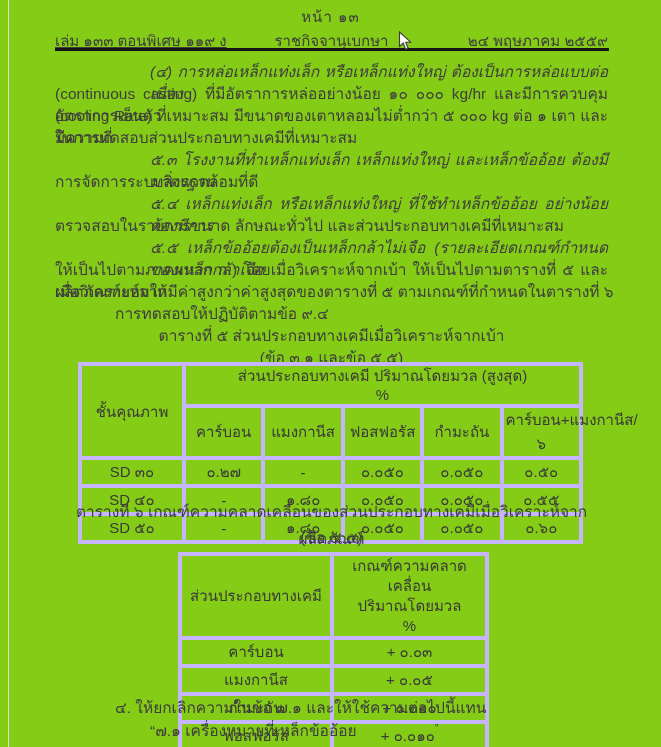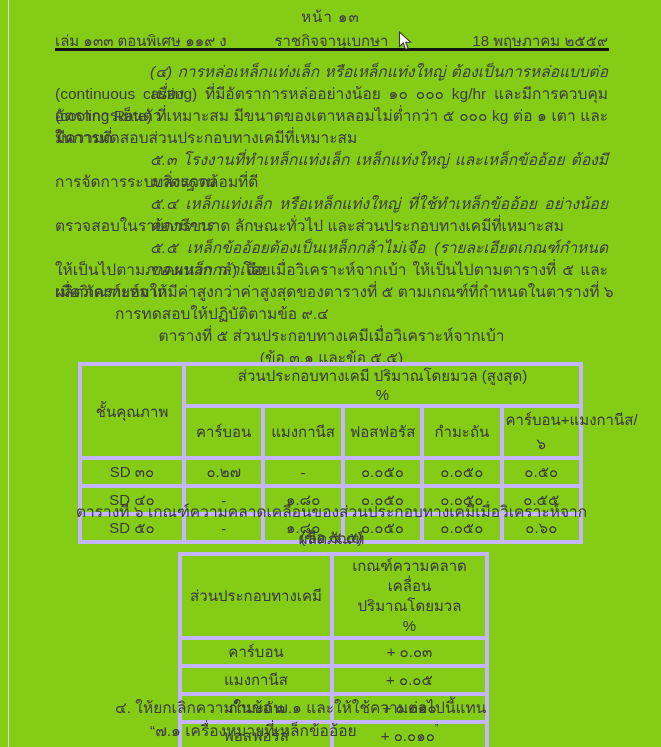--- a/index.html
+++ b/index.html
@@ -7,21 +7,21 @@
   .page {
     position:relative; width:661px; height:747px; background:#84cc16;
     font-family:"Liberation Sans","DejaVu Sans",sans-serif;
     color:#3e3e3e; overflow:hidden;
   }
   .scan-edge { position:absolute; left:8px; top:0; bottom:0; width:1px; background:#dcdcdc; }
 
   
   .page-label { position:absolute; top:5px; left:0; width:100%; text-align:center; font-size:15px; letter-spacing:1px; }
   .header-row { position:absolute; top:29px; left:55px; width:553px; height:20px; font-size:15px; }
-  .vol-label { position:absolute; left:0; top:0; white-space:nowrap; }
+  .vol-label { position:absolute; left:0; top:0; white-space:nowrap;text-decoration:underline; }
   .gazette-name { position:absolute; left:50%; top:0; transform:translateX(-50%); white-space:nowrap; }
   .date-label { position:absolute; right:0; top:0; white-space:nowrap; }
   .header-rule { position:absolute; top:48px; left:55px; width:554px; height:3px; background:#141414; }
 
   
   .cursor { position:absolute; left:398px; top:31px; width:14px; height:20px; z-index:5; }
 
   
   .content { position:absolute; left:55px; top:61px; width:553px; font-size:15.5px; }
   .line { height:22px; line-height:22px; white-space:nowrap; }
@@ -56,21 +56,21 @@
 </head>
 <body>
 
 <div class="page">
   <div class="scan-edge"></div>
 
   <div class="page-label">หน้า ๑๓</div>
   <div class="header-row">
     <span class="vol-label">เล่ม ๑๓๓ ตอนพิเศษ ๑๑๙ ง</span>
     <span class="gazette-name">ราชกิจจานุเบกษา</span>
-    <span class="date-label">18 พฤษภาคม ๒๕๕๙</span>
+    <span class="date-label">๒๔ พฤษภาคม ๒๕๕๙</span>
   </div>
   <div class="header-rule"></div>
 
   <svg class="cursor" viewBox="0 0 14 20">
     <path d="M1.5 1 L1.5 15.5 L5.2 12 L7.6 18.2 L10.1 17.2 L7.7 11.2 L12.6 11.2 Z" fill="#ffffff" stroke="#3a3a3a" stroke-width="1.1"></path>
   </svg>
 
   <div class="content">
     <div class="line ind1 just">(๔) การหล่อเหล็กแท่งเล็ก หรือเหล็กแท่งใหญ่ ต้องเป็นการหล่อแบบต่อเนื่อง</div>
     <div class="line just">(continuous casting) ที่มีอัตราการหล่ออย่างน้อย ๑๐ ๐๐๐ kg/hr และมีการควบคุมอัตราการเย็นตัว</div>

